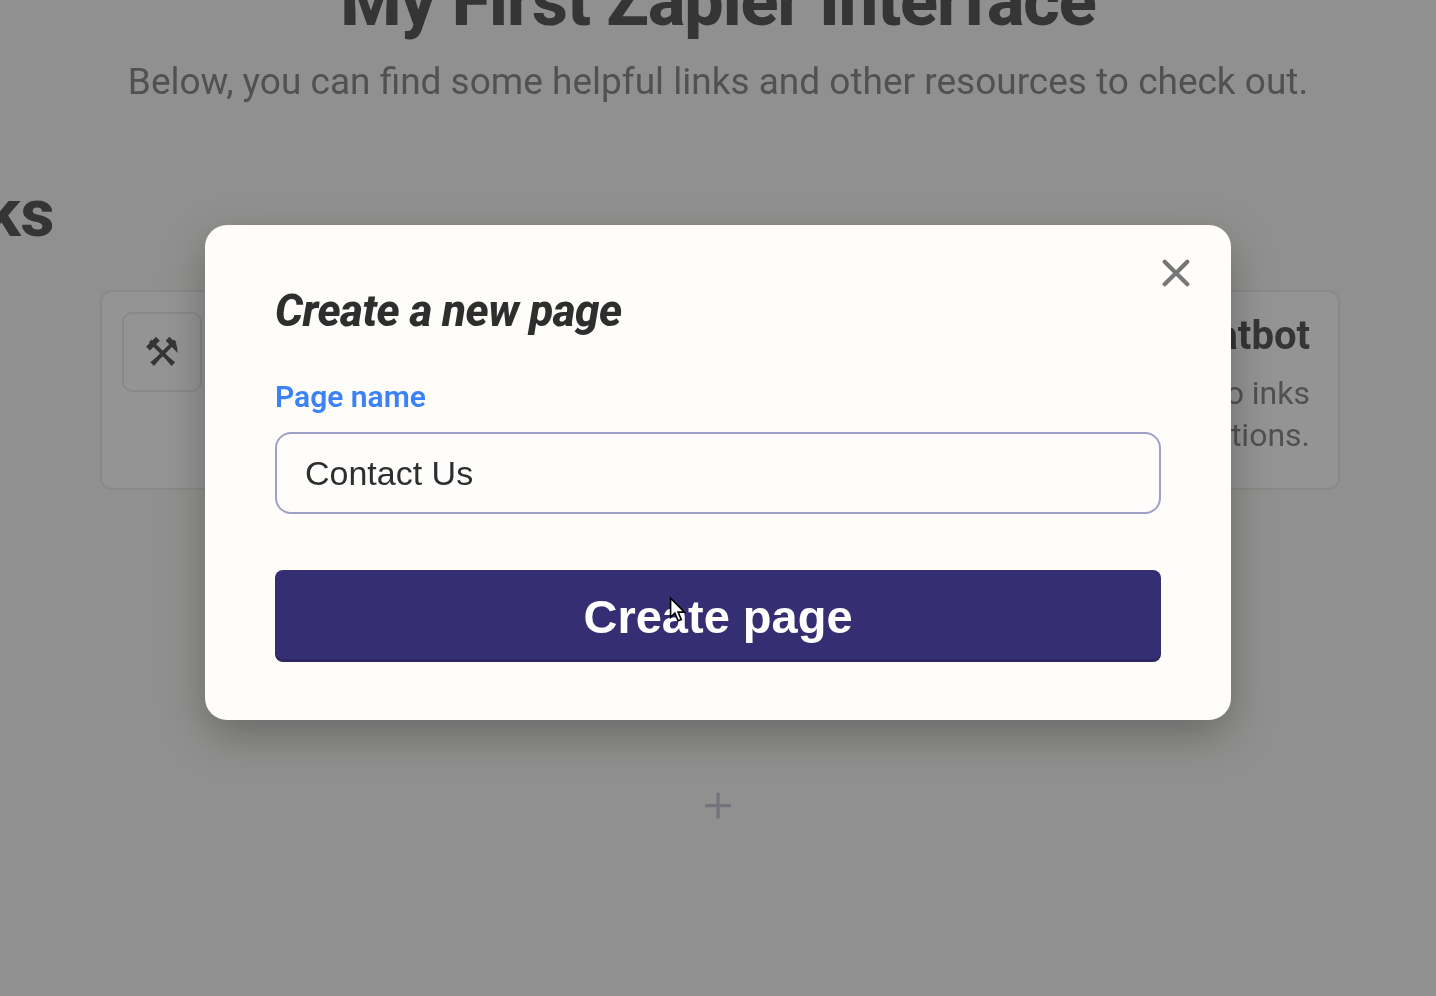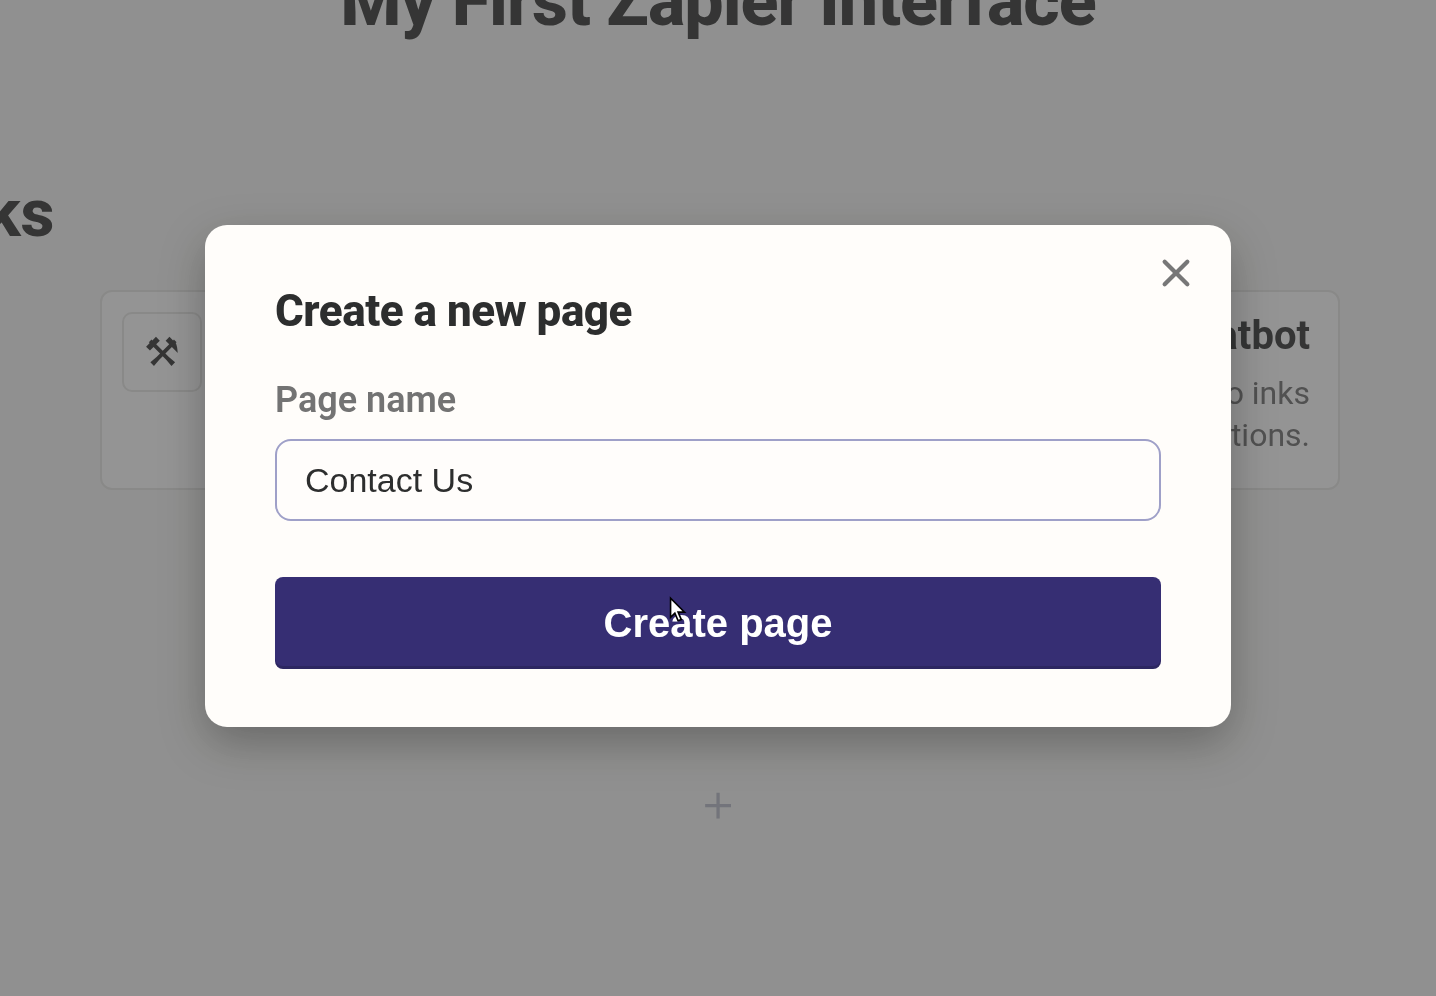--- a/index.html
+++ b/index.html
@@ -113,25 +113,26 @@
     display: flex;
     align-items: center;
     justify-content: center;
   }
   .modal .close svg { width: 34px; height: 34px; }
   .modal .mtitle {
     font-size: 44px;
     font-weight: 800;
     color: #2d2e2e;
     letter-spacing: -0.5px;
+    font-style: italic;
   }
   .modal .flabel {
-    font-size: 36px;
+    font-size: 30px;
     font-weight: 600;
-    color: #737373;
+    color: #3b82f6;
     margin-top: 42px;
   }
   .modal .pinput {
     width: 100%;
     margin-top: 18px;
     height: 82px;
     border: 2px solid #9fa0c8;
     border-radius: 16px;
     font-size: 34px;
     color: #2d2e2e;
@@ -140,38 +141,39 @@
     outline: none;
   }
   .modal .submit {
     width: 100%;
     margin-top: 56px;
     height: 92px;
     background: #362e73;
     border: none;
     border-radius: 8px;
     color: #fff;
-    font-size: 40px;
+    font-size: 47px;
     font-weight: 600;
     cursor: pointer;
     box-shadow: inset 0 -3px 0 rgba(0,0,0,0.15);
   }
   .cursor {
     position: absolute;
     left: 664px;
     top: 596px;
     pointer-events: none;
   }
   .cursor svg { width: 26px; height: 30px; }
 </style>
 </head>
 <body>
 
 <div class="bg">
   <div class="title">My First Zapier Interface</div>
+  <div class="subtitle">Below, you can find some helpful links and other resources to check out.</div>
   <div class="links-heading">inks</div>
 
   <div class="card-left">
     <div class="icon-box">⚒</div>
   </div>
 
   <div class="card-right">
     <div class="ctitle">atbot</div>
     <div class="cdesc">
       <span>o inks</span><br>

